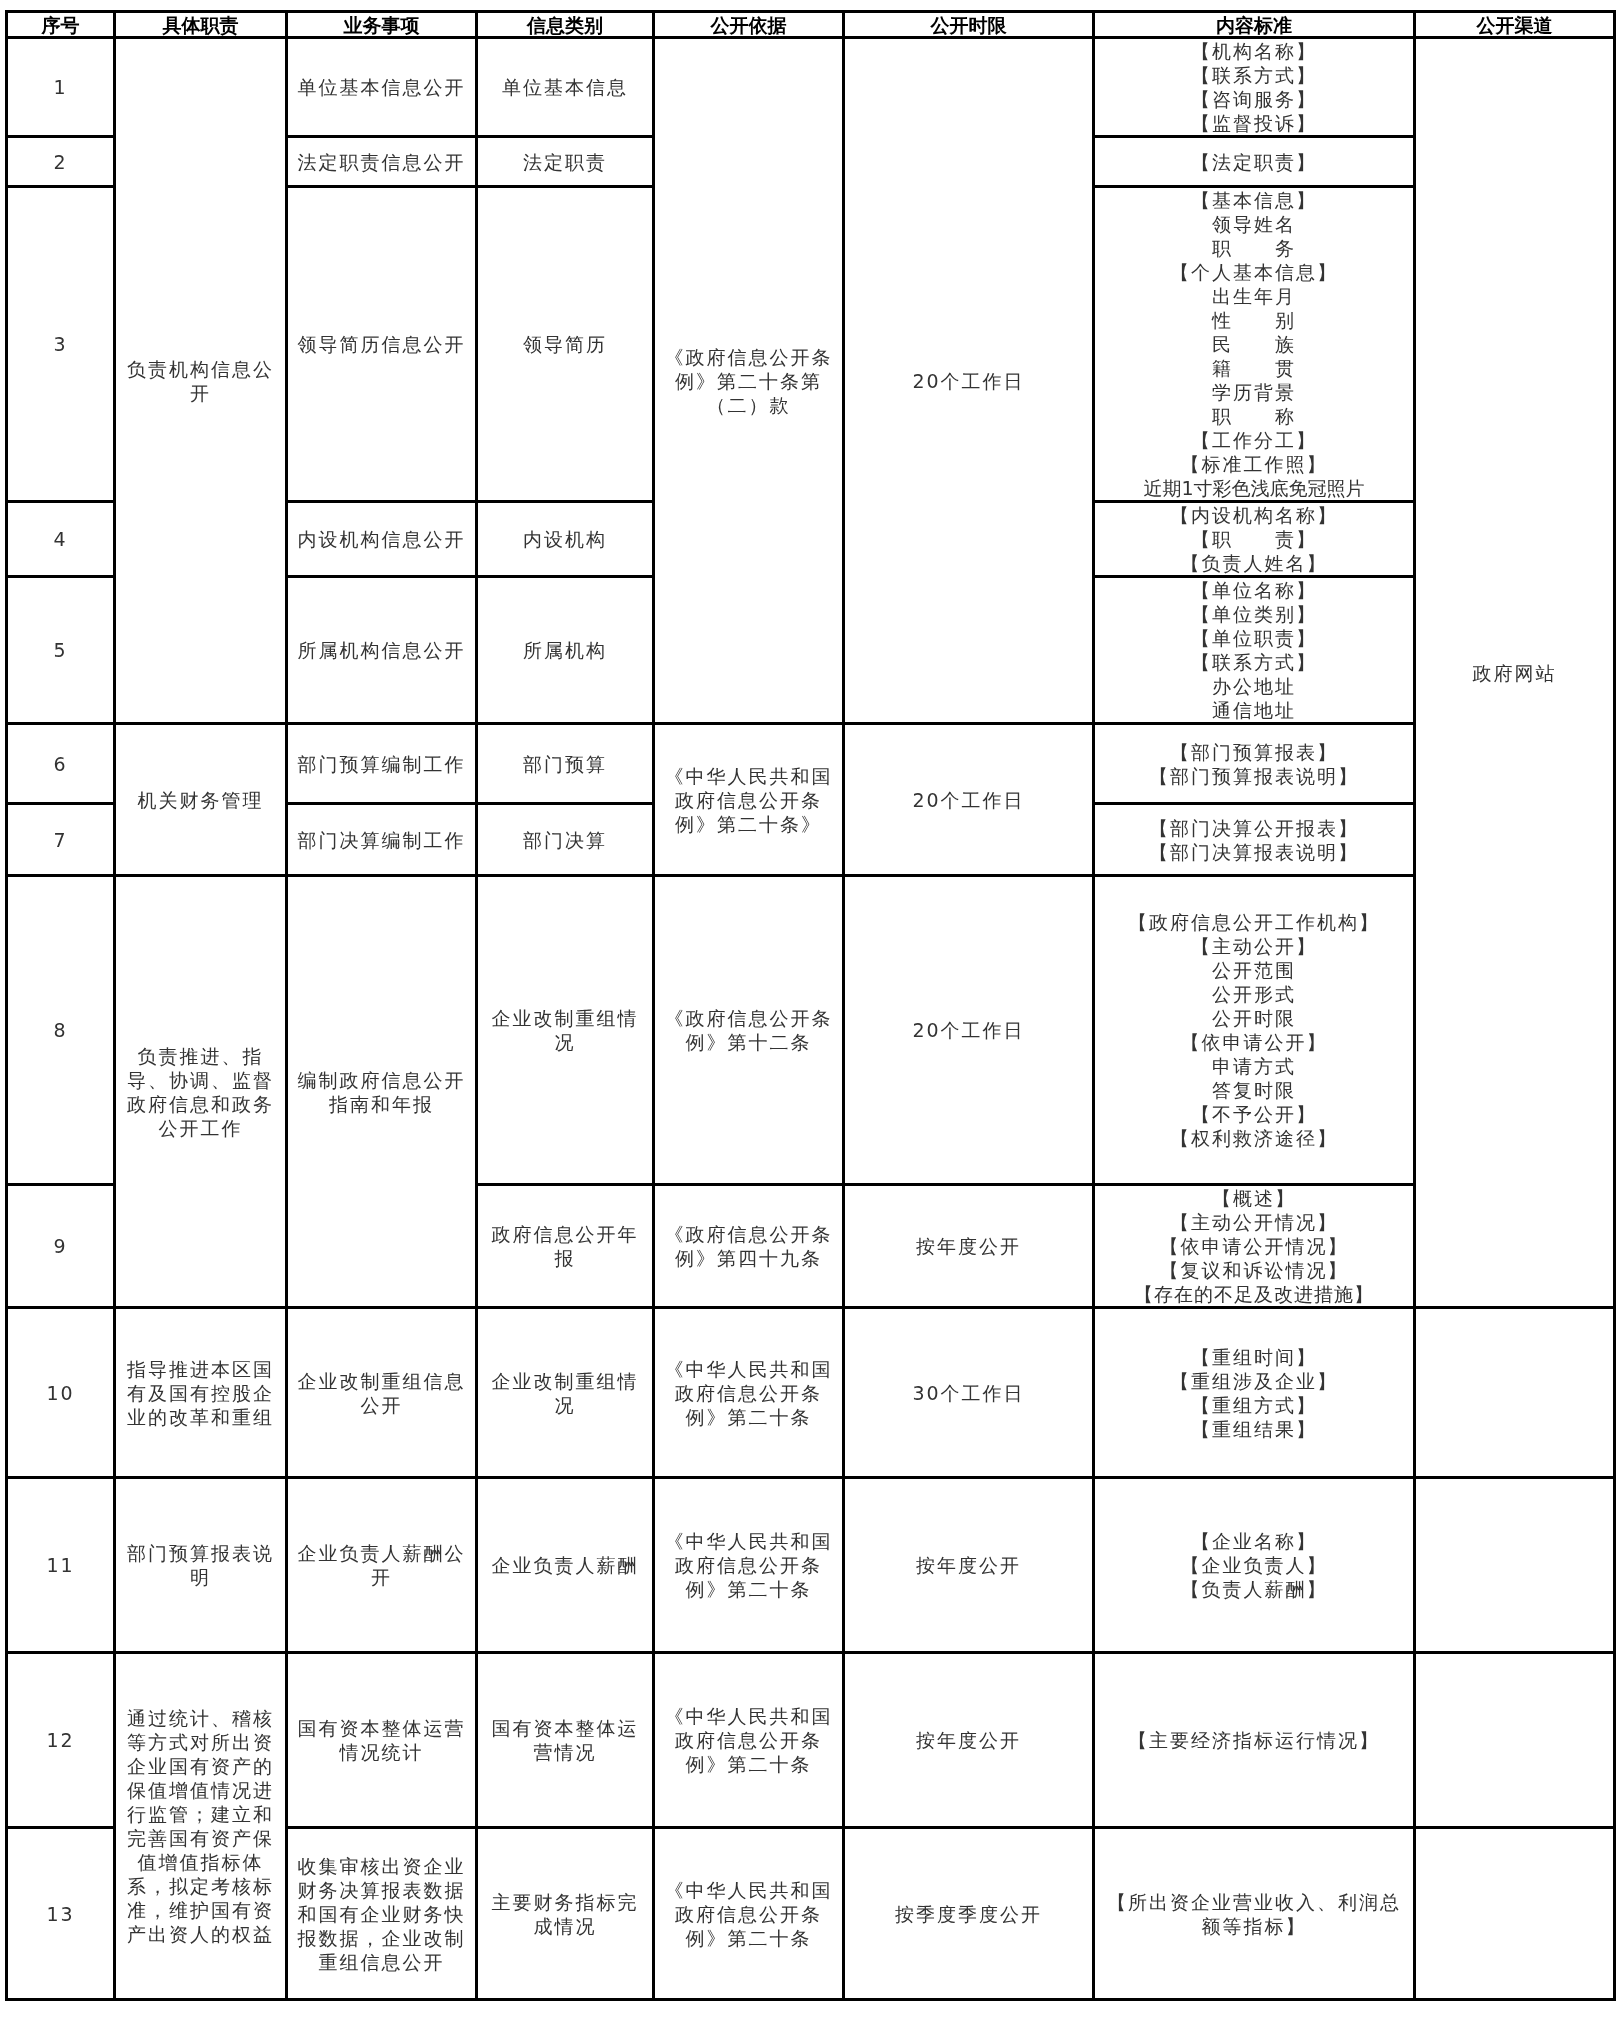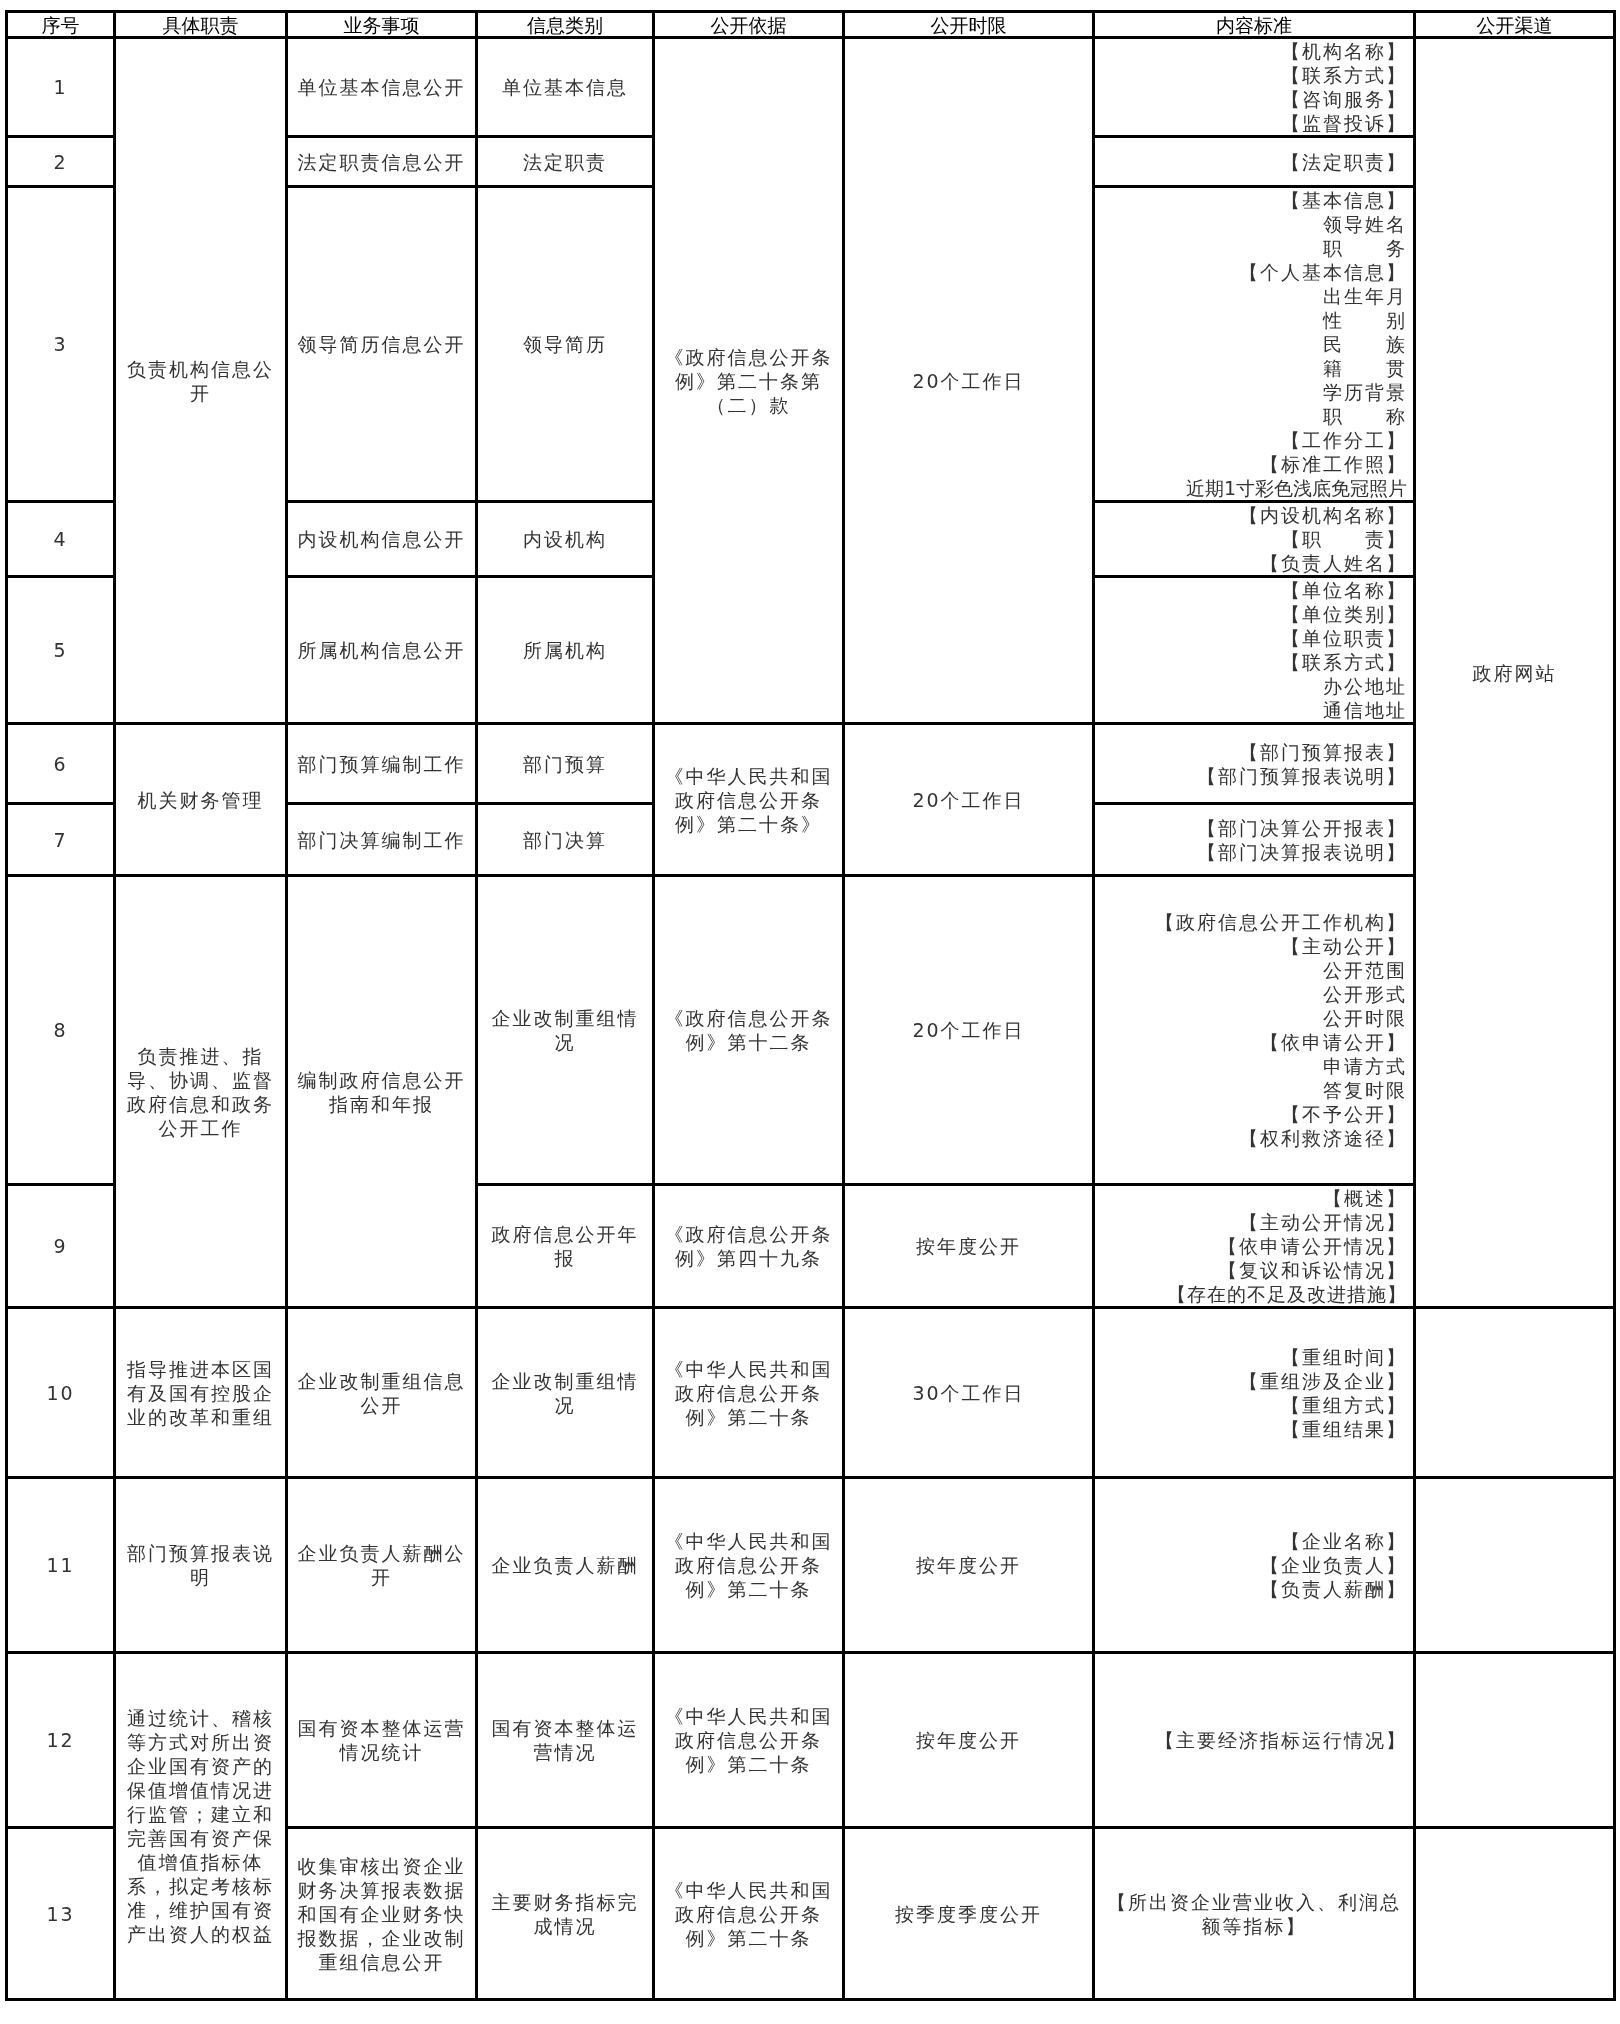--- a/index.html
+++ b/index.html
@@ -9,29 +9,29 @@
     position: absolute; left: 5px; top: 10px;
     border-collapse: collapse; table-layout: fixed;
     width: 1608px;
   }
   table.disclosure th, table.disclosure td {
     border: 3px solid #000;
     text-align: center; vertical-align: middle;
     padding: 0 6px; overflow: hidden;
   }
   table.disclosure th {
-    font-size: 19px; font-weight: normal; color: #000; height: 20px; line-height: 20px;
+    font-size: 19px; font-weight: bold; color: #000; height: 20px; line-height: 20px;
   }
   table.disclosure td {
     font-size: 19px; line-height: 24px; color: #333; letter-spacing: 2px;
   }
   td.seq { font-size: 17px; letter-spacing: 0; color: #111; }
   td.duty { font-size: 19px; line-height: 23px; margin-left: 28px; }
   td.std { line-height: 24px; }
-  .line { display: block; white-space: nowrap; text-align: right; }
+  .line { display: block; white-space: nowrap; }
 </style>
 </head>
 <body>
 
 <table class="disclosure">
   <colgroup>
     <col style="width:108px">
       <col style="width:172px">
       <col style="width:190px">
       <col style="width:177px">

